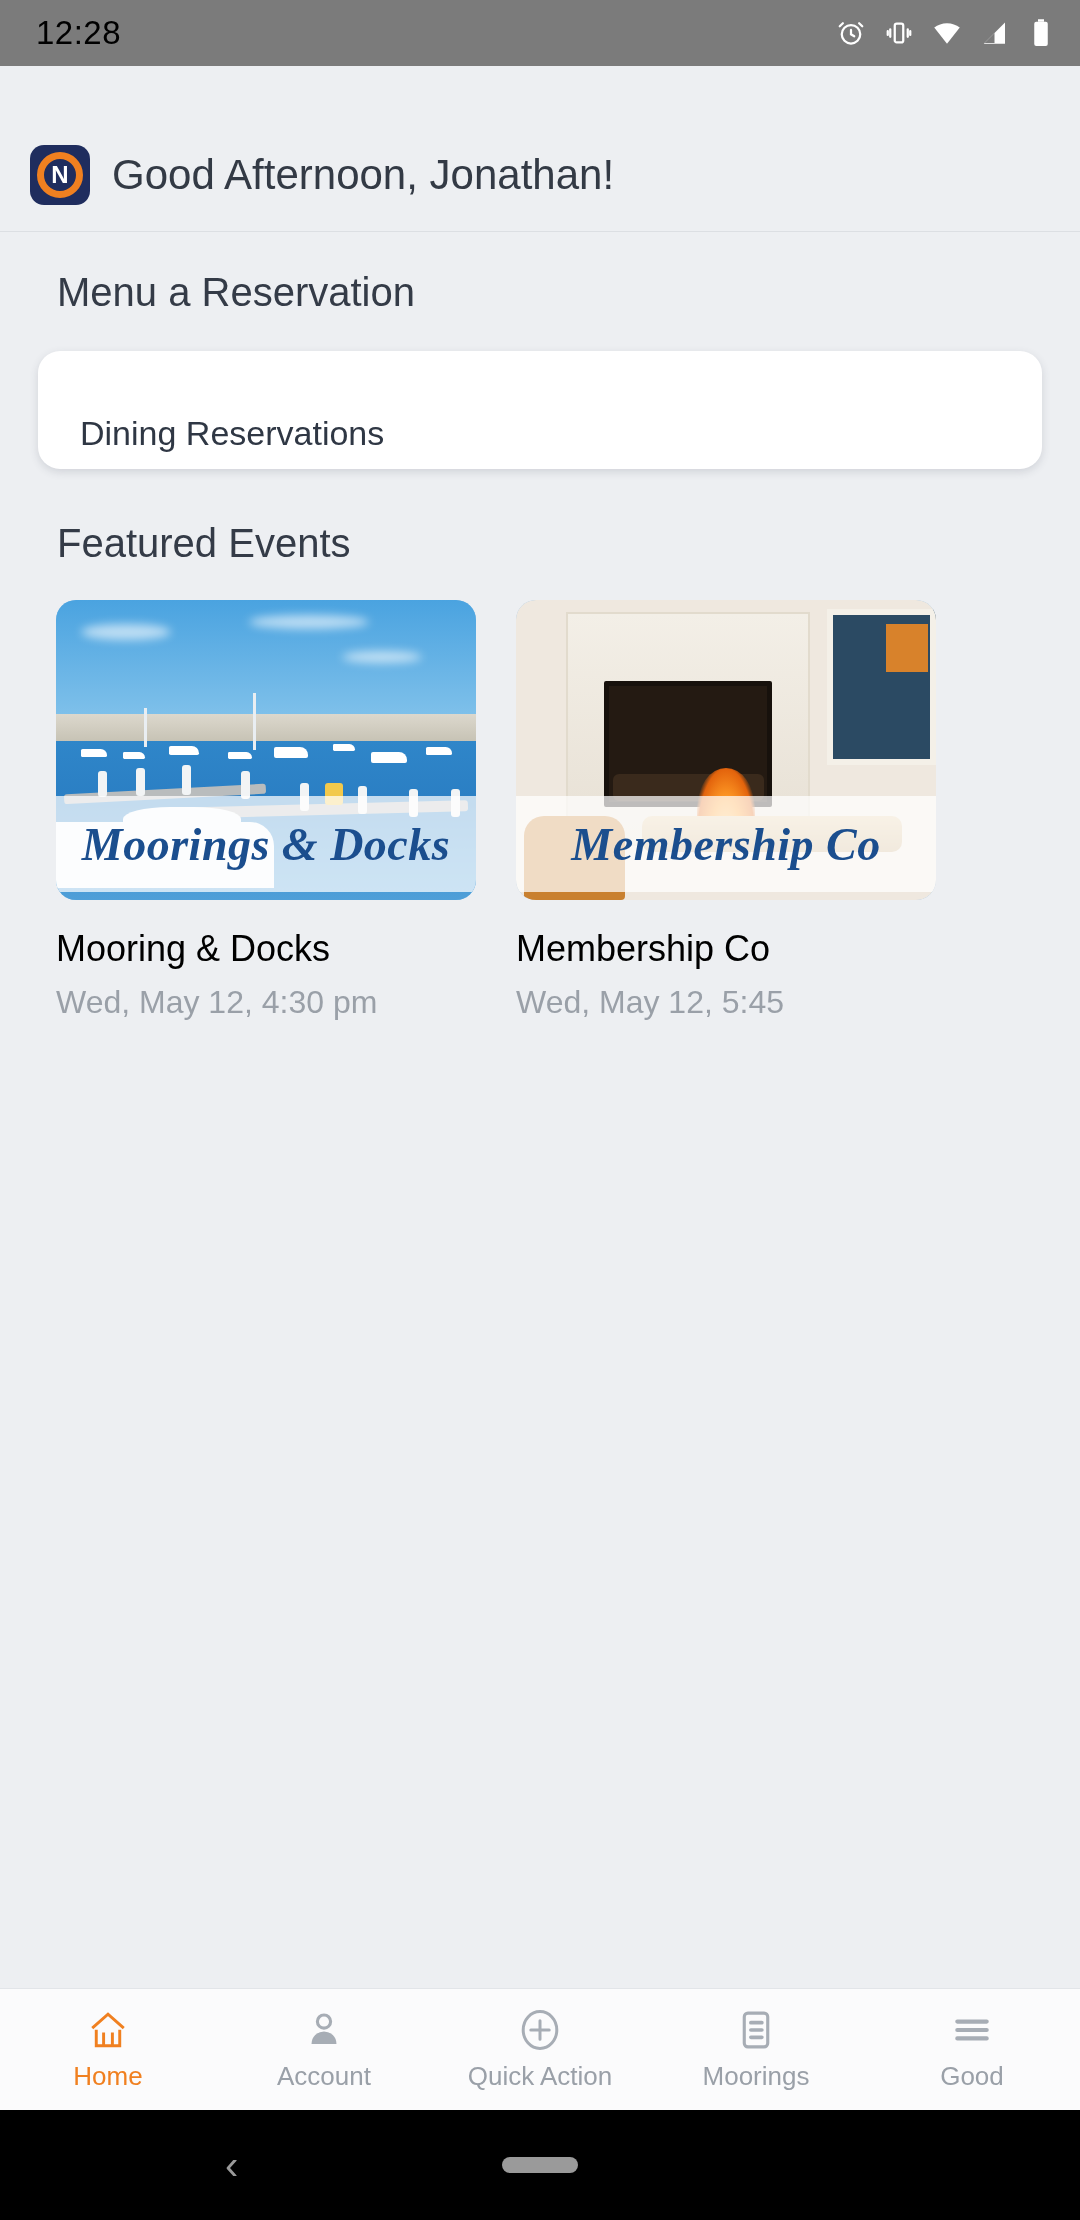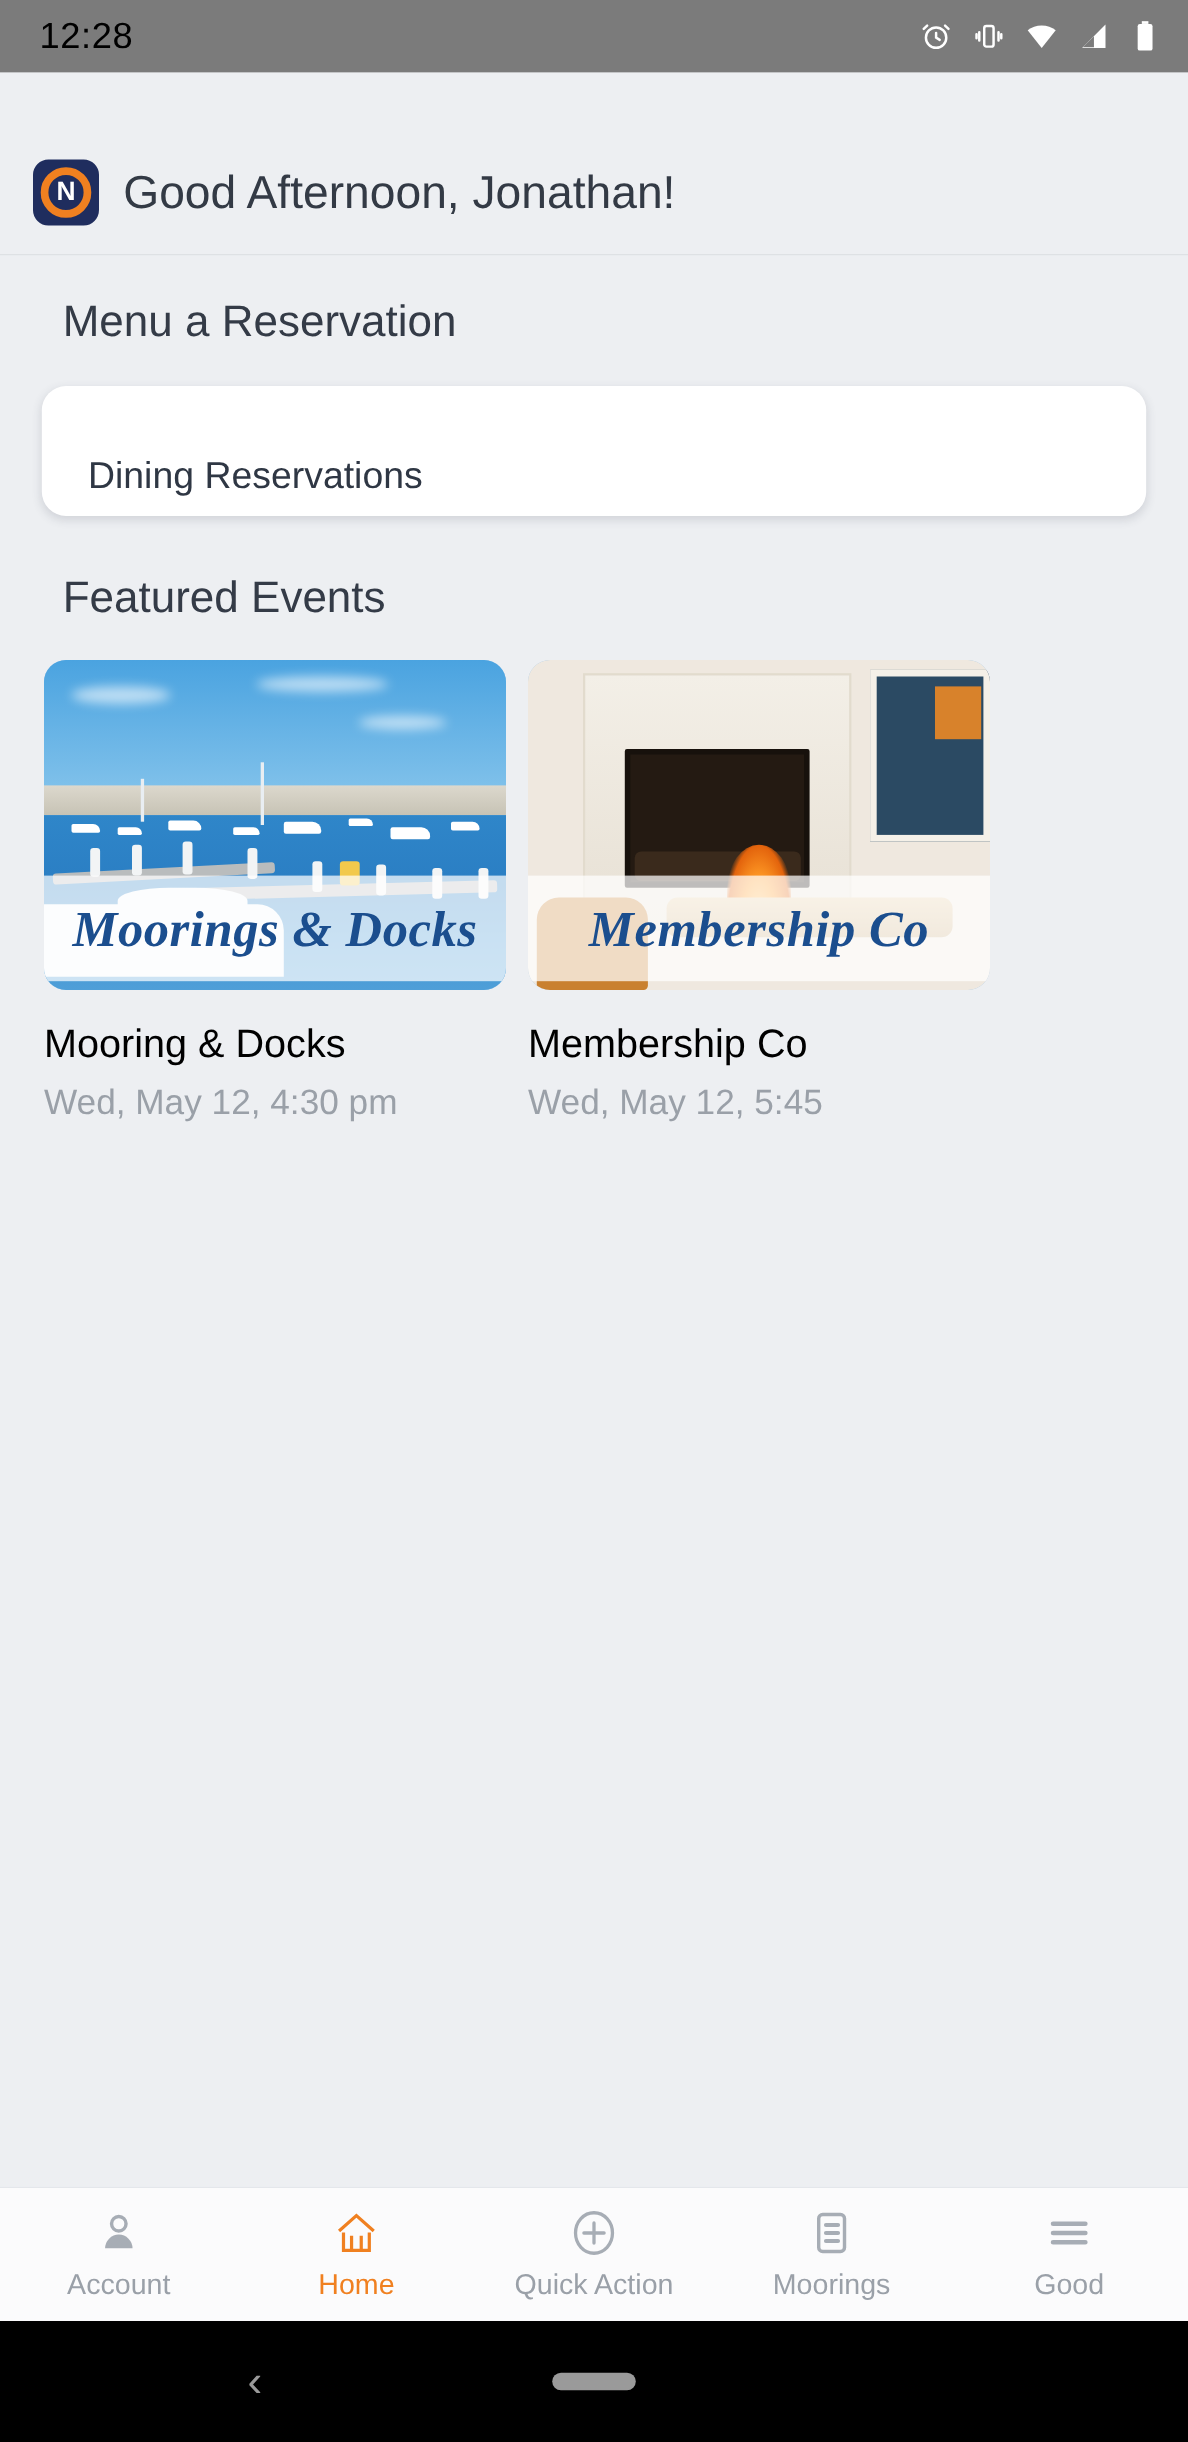--- a/index.html
+++ b/index.html
@@ -54,22 +54,22 @@
     border-radius:22px;
     box-shadow:0 3px 9px rgba(60,70,90,.16);
     display:flex; align-items:center; padding-left:42px;
   }
   .res-card-label { font-size:34px; color:#2f3744;margin-top:46px; }
 
   .featured-title { font-size:40px; color:#343b47; padding:52px 0 0 57px; }
 
   
   .carousel {
-    margin-top:34px; padding-left:40px;
-    display:flex; gap:20px; overflow:hidden;align-items:center;
+    margin-top:34px; padding-left:56px;
+    display:flex; gap:40px; overflow:hidden;align-items:center;
   }
   .event-card { width:420px; flex:none; }
   .event-img {
     width:420px; height:300px; border-radius:20px; overflow:hidden;
     position:relative; background:#9fc6e8;
   }
   
   .harbor-sky { position:absolute; inset:0;
     background:linear-gradient(#4aa3e0 0%, #7ec0ea 38%, #a9d4f0 52%, #a9d4f0 55%); }
   .harbor-cloud { position:absolute; background:rgba(255,255,255,.6); border-radius:50%; filter:blur(5px); }
@@ -249,43 +249,43 @@
         </div>
         <div class="event-name">Membership Co</div>
         <div class="event-date">Wed, May 12, 5:45</div>
       </div>
 
     </div>
   </div>
 
   <div class="tabbar">
 
-    <div class="tab">
-      <div class="tab-icon">
-        <svg width="44" height="44" viewBox="0 0 24 24" fill="none" stroke="#a7adb5" stroke-width="1.7">
-          <circle cx="12" cy="7.4" r="3.6"></circle>
-          <path d="M5.2 19.6a6.8 6.8 0 0 1 13.6 0Z" fill="#a7adb5" stroke="none"></path>
-        </svg>
-      </div>
-      <div class="tab-label">Account</div>
-    </div>
-
     <div class="tab active">
       <div class="tab-icon">
         <svg width="44" height="44" viewBox="0 0 24 24" fill="none" stroke="#f08020" stroke-width="1.6">
           <path d="M3.4 11 12 3.4 20.6 11"></path>
           <path d="M5.6 11.8v8.8h12.8v-8.8"></path>
           <path d="M9.6 13.4v7.2M14.4 13.4v7.2"></path>
         </svg>
       </div>
       <div class="tab-label">Home</div>
     </div>
 
     <div class="tab">
       <div class="tab-icon">
+        <svg width="44" height="44" viewBox="0 0 24 24" fill="none" stroke="#a7adb5" stroke-width="1.7">
+          <circle cx="12" cy="7.4" r="3.6"></circle>
+          <path d="M5.2 19.6a6.8 6.8 0 0 1 13.6 0Z" fill="#a7adb5" stroke="none"></path>
+        </svg>
+      </div>
+      <div class="tab-label">Account</div>
+    </div>
+
+    <div class="tab">
+      <div class="tab-icon">
         <svg width="48" height="48" viewBox="0 0 24 24" fill="none" stroke="#a7adb5" stroke-width="1.5">
           <ellipse cx="12" cy="12" rx="8.4" ry="9.2"></ellipse>
           <path d="M12 7.4v9.2M7.4 12h9.2" stroke-linecap="round"></path>
         </svg>
       </div>
       <div class="tab-label">Quick Action</div>
     </div>
 
     <div class="tab">
       <div class="tab-icon">

